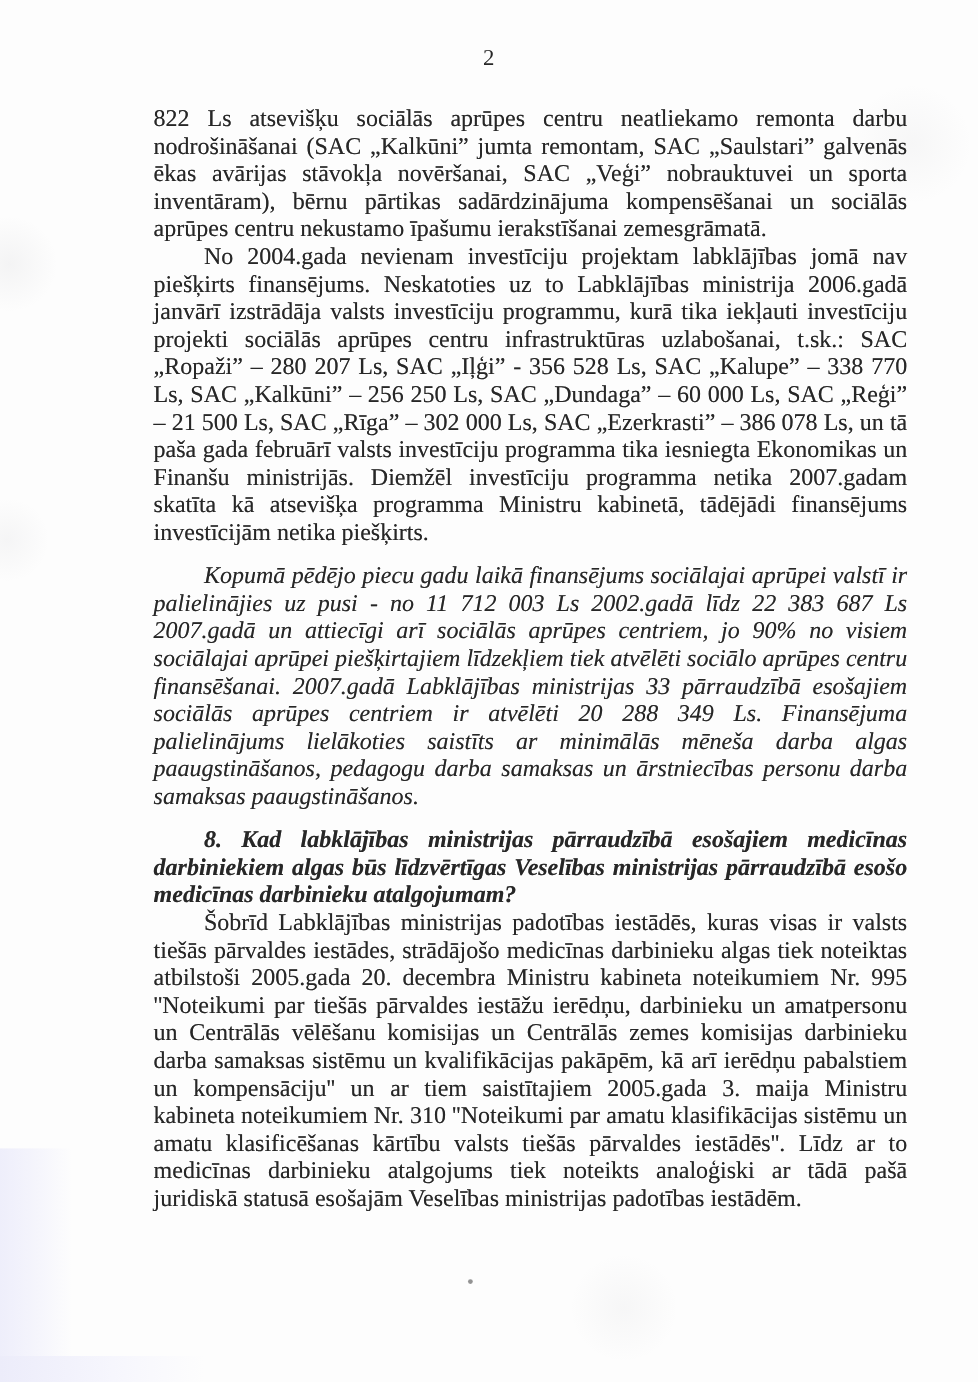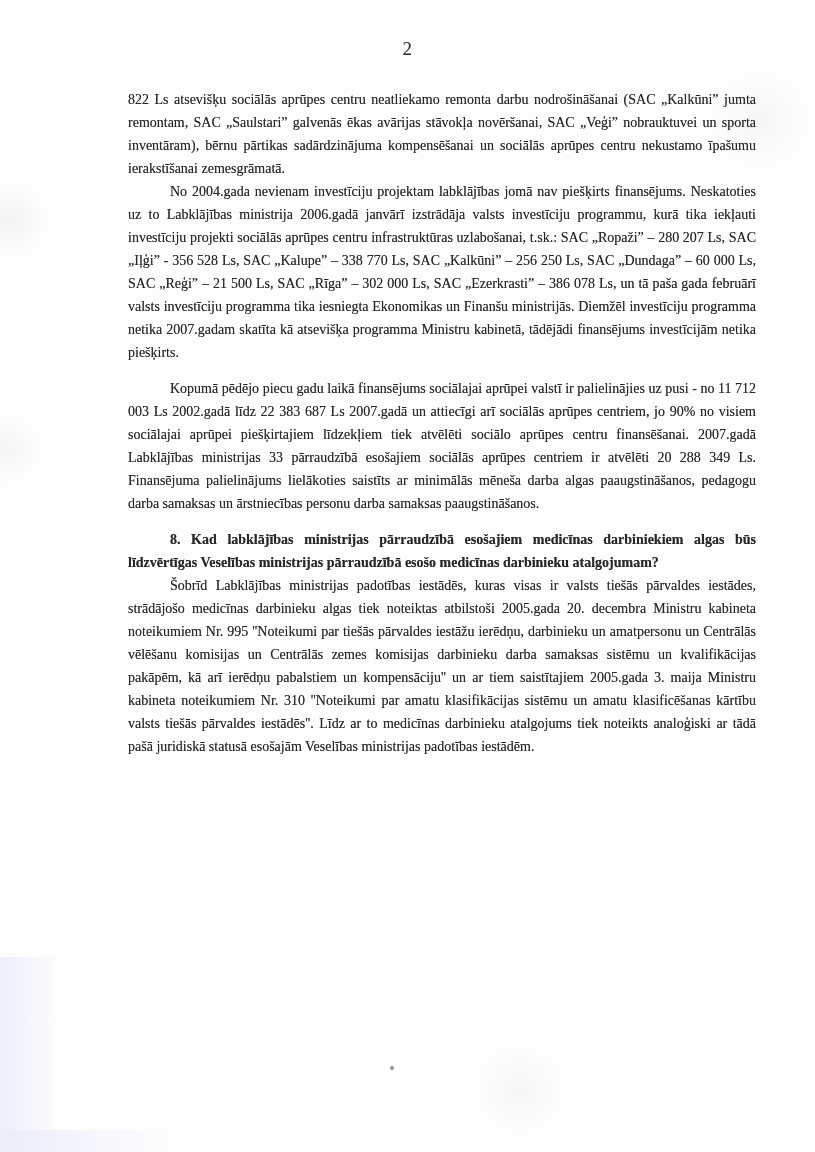--- a/index.html
+++ b/index.html
@@ -31,28 +31,28 @@
     width: 815px;
     text-align: center;
     font-size: 19px;
     letter-spacing: 0.5px;
   }
   .content {
     position: absolute;
     top: 88px;
     left: 128px;
     width: 628px;
-    font-size: 14px;
+    font-size: 20px;
     line-height: 23px;
     text-align: justify;
     text-shadow: 0 0 0.5px rgba(40,40,40,0.55);
   }
   .content p { margin: 0; }
   .content p.indent { text-indent: 42px; }
-  .content p.gap { margin-top: 13px; }
+  .content p.gap { margin-top: 13px; font-style: italic; }
   .content p.heading { font-weight: bold; }
   
   .scan-strip {
     position: absolute;
     left: 0;
     bottom: 0;
     width: 60px;
     height: 195px;
     background: linear-gradient(to right, #eeeefb 0%, #f4f4fc 45%, rgba(252,252,254,0) 100%);
     pointer-events: none;

